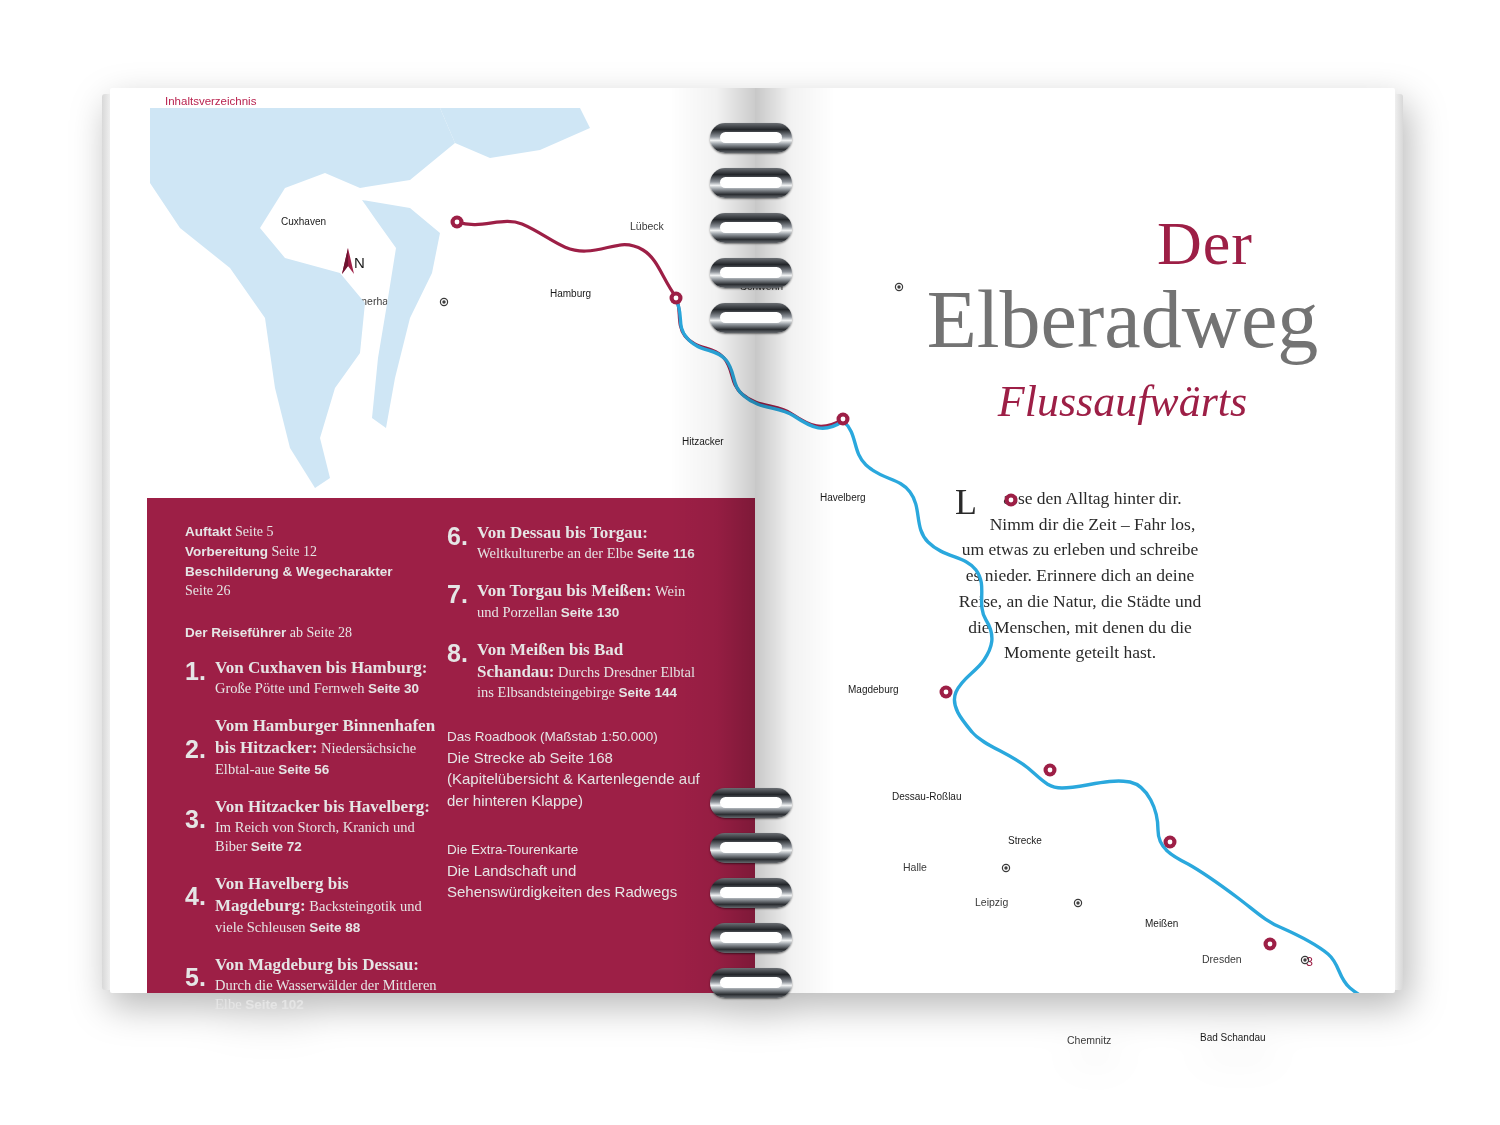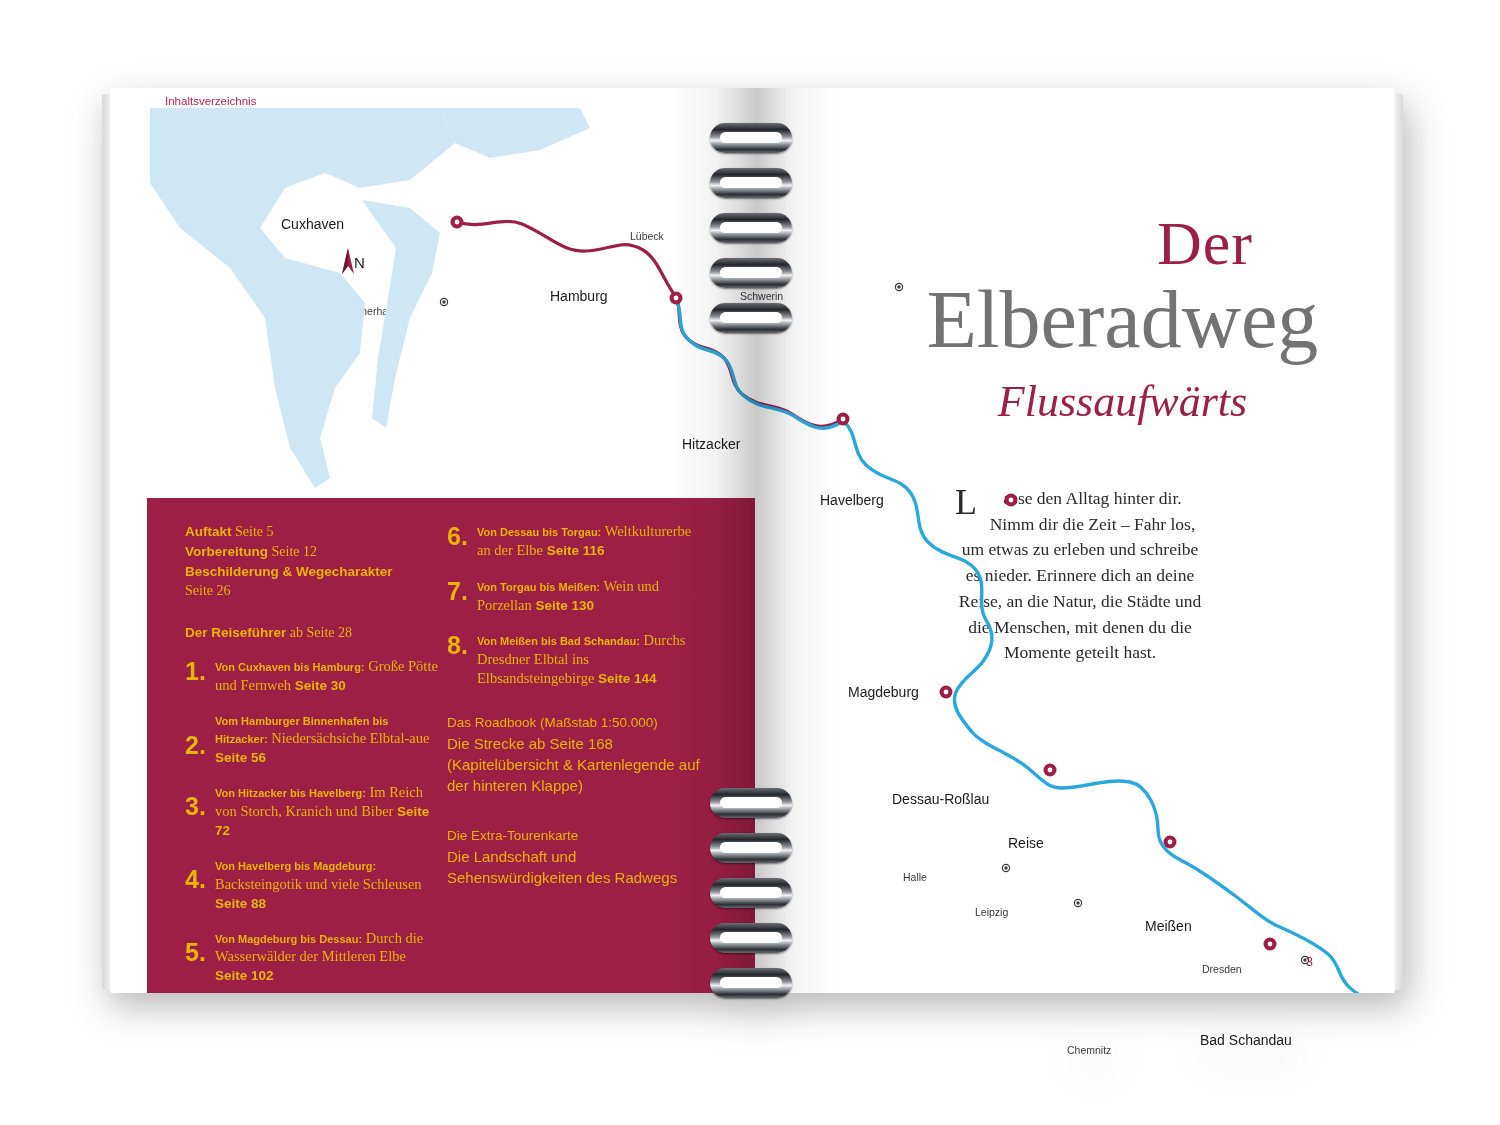--- a/index.html
+++ b/index.html
@@ -53,36 +53,36 @@
     content:"";position:absolute;left:10px;right:10px;top:9px;height:11px;border-radius:7px;
     background:#ffffff;
   }
 
   
   .map-wrap{position:absolute;left:0;top:0;width:1285px;height:905px;z-index:10;}
 
   
   .toc{
     position:absolute;left:37px;top:410px;width:608px;height:495px;
-    background:#9d1f46;color:#eab308;z-index:30;
+    background:#9d1f46;color:#e5e5e5;z-index:30;
   }
   .toc-inner{position:absolute;left:0;top:0;width:608px;height:495px;}
   .col-a{position:absolute;left:38px;top:24px;width:255px;}
   .col-b{position:absolute;left:300px;top:24px;width:255px;}
 
   .lead{font-family:"Liberation Sans",sans-serif;font-size:13.5px;line-height:1.42;}
   .lead b{font-weight:700;}
   .lead .reg{font-family:"Liberation Serif",serif;font-size:14px;}
 
   .entry{position:relative;padding-left:30px;margin-bottom:17px;}
   .num{
     position:absolute;left:0;top:2px;
     font-family:"Liberation Sans",sans-serif;font-weight:700;font-size:25px;line-height:1;
   }
-  .etitle{font-family:Liberation Sans, sans-serif;font-weight:700;font-size:11px;line-height:1.32;}
+  .etitle{font-family:Liberation Serif, serif;font-weight:700;font-size:17px;line-height:1.32;}
   .etext{font-family:"Liberation Serif",serif;font-size:14.5px;line-height:1.3;}
   .epage{font-family:"Liberation Sans",sans-serif;font-weight:700;font-size:13.5px;}
 
   .block{margin-bottom:16px;}
   .bhead{font-family:"Liberation Sans",sans-serif;font-weight:400;font-size:13.5px;line-height:1.4;}
   .bbody{font-family:"Liberation Sans",sans-serif;font-size:15px;line-height:1.42;font-weight:400;}
 
   .toc-title{
     position:absolute;left:55px;top:7px;
     font-family:"Liberation Sans",sans-serif;font-size:11.5px;color:#b9234f;
@@ -109,23 +109,23 @@
     float:left;font-size:36px;line-height:26px;padding:3px 3px 0 0;color:#2a2a2a;
   }
 
   .pgnum{
     position:absolute;font-family:"Liberation Sans",sans-serif;font-size:12.5px;color:#9d1f46;
   }
   .pgnum-l{left:63px;top:867px;}
   .pgnum-r{left:1196px;top:867px;}
 
   .maplabel{
-    position:absolute;font-family:"Liberation Sans",sans-serif;font-size:14px;color:#1a1a1a;white-space:nowrap;
-  }
-  .maplabel.small{font-size:10.5px;color:#3a3a3a;margin-top:10px;}
+    position:absolute;font-family:"Liberation Sans",sans-serif;font-size:10px;color:#1a1a1a;white-space:nowrap;
+  }
+  .maplabel.small{font-size:10.5px;color:#3a3a3a;}
 </style>
 </head>
 <body>
 
 <div id="stage">
 
   <div class="book">
     <div class="edge-left"></div>
     <div class="edge-right"></div>
 
@@ -213,21 +213,21 @@
         </g>
       </svg>
     </div>
 
     <div class="maplabel" style="left:171px;top:128px;">Cuxhaven</div>
     <div class="maplabel" style="left:440px;top:200px;">Hamburg</div>
     <div class="maplabel" style="left:572px;top:348px;">Hitzacker</div>
     <div class="maplabel" style="left:710px;top:404px;">Havelberg</div>
     <div class="maplabel" style="left:738px;top:596px;">Magdeburg</div>
     <div class="maplabel" style="left:782px;top:703px;">Dessau-Roßlau</div>
-    <div class="maplabel" style="left:898px;top:747px;">Reise</div>
+    <div class="maplabel" style="left:898px;top:747px;">Strecke</div>
     <div class="maplabel" style="left:1035px;top:830px;">Meißen</div>
     <div class="maplabel" style="left:1090px;top:944px;">Bad Schandau</div>
 
     <div class="maplabel small" style="left:520px;top:132px;">Lübeck</div>
     <div class="maplabel small" style="left:630px;top:192px;">Schwerin</div>
     <div class="maplabel small" style="left:232px;top:207px;">Bremerhaven</div>
     <div class="maplabel small" style="left:793px;top:773px;">Halle</div>
     <div class="maplabel small" style="left:865px;top:808px;">Leipzig</div>
     <div class="maplabel small" style="left:1092px;top:865px;">Dresden</div>
     <div class="maplabel small" style="left:957px;top:946px;">Chemnitz</div>

